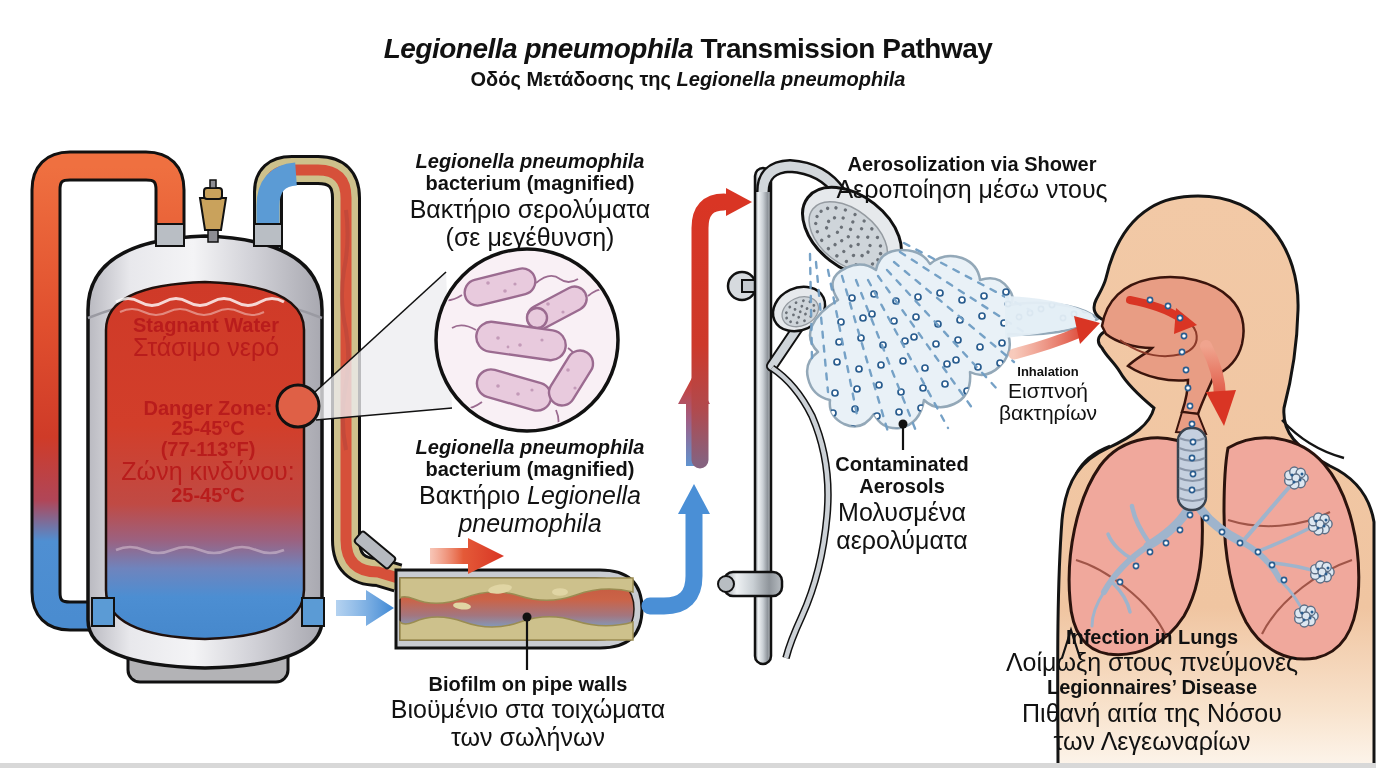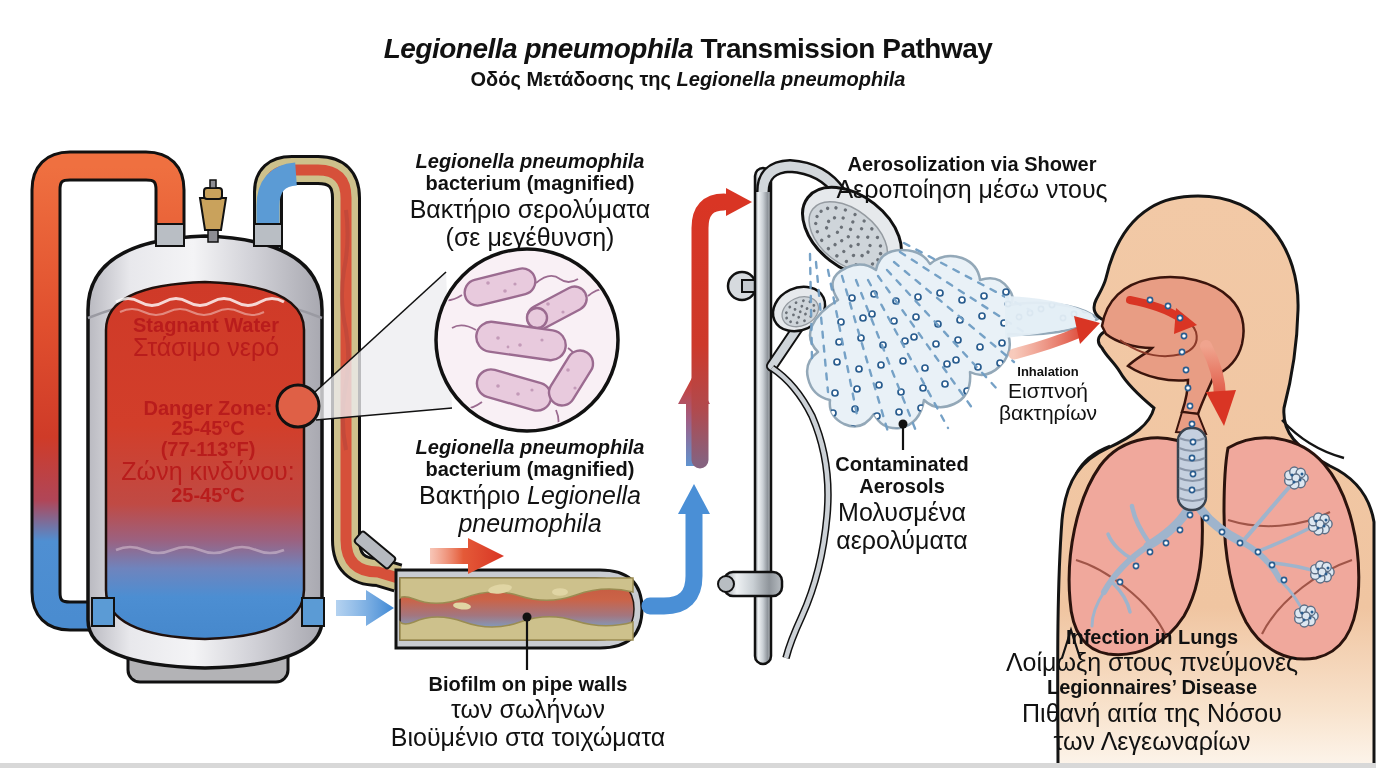--- a/index.html
+++ b/index.html
@@ -577,22 +577,22 @@
 
 <div class="lbl" style="left:530px;top:436px;">
   <span class="en it">Legionella pneumophila</span>
   <span class="en">bacterium (magnified)</span>
   <span class="el"><span>Βακτήριο </span><span class="it">Legionella</span></span>
   <span class="el it">pneumophila</span>
 </div>
 
 <div class="lbl" style="left:528px;top:673px;">
   <span class="en">Biofilm on pipe walls</span>
+  <span class="el">Βιοϋμένιο στα τοιχώματα</span>
   <span class="el">των σωλήνων</span>
-  <span class="el">Βιοϋμένιο στα τοιχώματα</span>
 </div>
 
 <div class="lbl" style="left:972px;top:153px;">
   <span class="en">Aerosolization via Shower</span>
   <span class="el">Αεροποίηση μέσω ντους</span>
 </div>
 
 <div class="lbl" style="left:902px;top:453px;">
   <span class="en">Contaminated</span>
   <span class="en">Aerosols</span>

